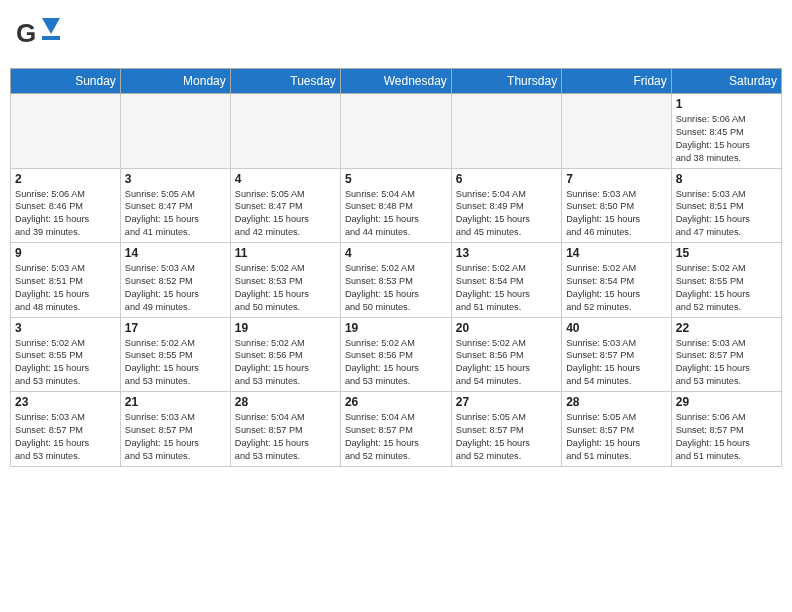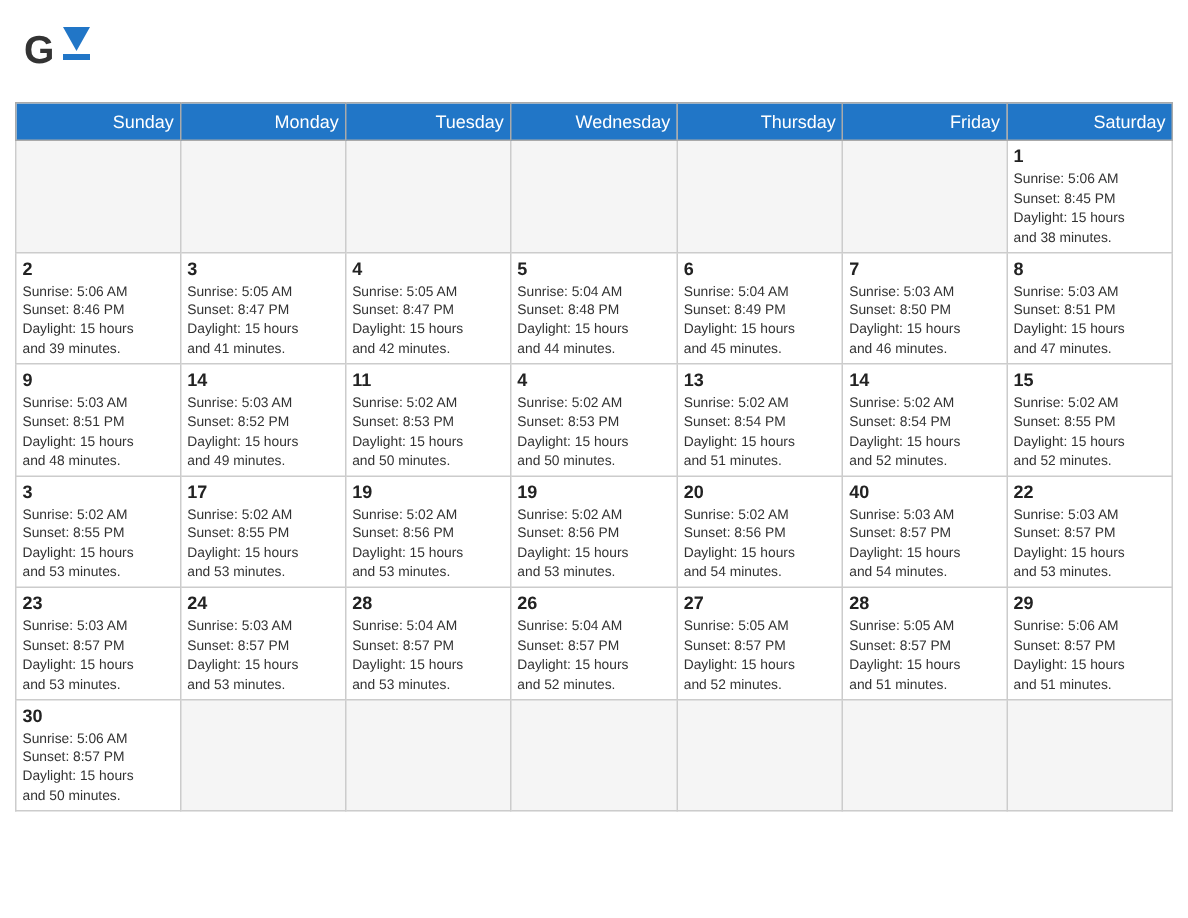--- a/index.html
+++ b/index.html
@@ -293,21 +293,21 @@
       </tr>
       <tr>
         <td>
           <span class="day-num">23</span>
           <div class="day-info" style="white-space: pre-line;">Sunrise: 5:03 AM
 Sunset: 8:57 PM
 Daylight: 15 hours
 and 53 minutes.</div>
         </td>
         <td>
-          <span class="day-num">24</span>
+          <span class="day-num">21</span>
           <div class="day-info" style="white-space: pre-line;">Sunrise: 5:03 AM
 Sunset: 8:57 PM
 Daylight: 15 hours
 and 53 minutes.</div>
         </td>
         <td>
           <span class="day-num">28</span>
           <div class="day-info" style="white-space: pre-line;">Sunrise: 5:04 AM
 Sunset: 8:57 PM
 Daylight: 15 hours
@@ -335,29 +335,14 @@
 and 51 minutes.</div>
         </td>
         <td>
           <span class="day-num">29</span>
           <div class="day-info" style="white-space: pre-line;">Sunrise: 5:06 AM
 Sunset: 8:57 PM
 Daylight: 15 hours
 and 51 minutes.</div>
         </td>
       </tr>
-      <tr class="last-row">
-        <td class="has-data">
-          <span class="day-num">30</span>
-          <div class="day-info" style="white-space: pre-line;">Sunrise: 5:06 AM
-Sunset: 8:57 PM
-Daylight: 15 hours
-and 50 minutes.</div>
-        </td>
-        <td class="empty"></td>
-        <td class="empty"></td>
-        <td class="empty"></td>
-        <td class="empty"></td>
-        <td class="empty"></td>
-        <td class="empty"></td>
-      </tr>
     </tbody>
 </table>
 
 </body></html>

